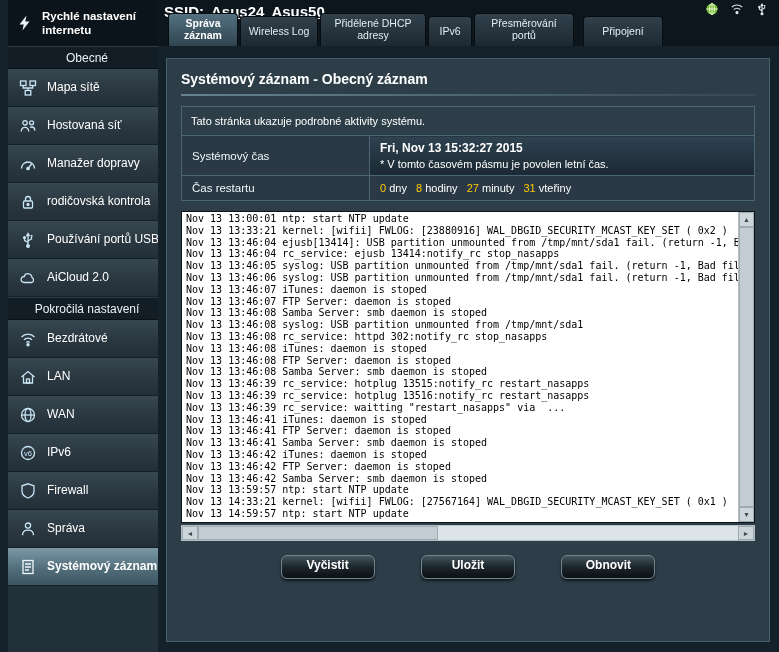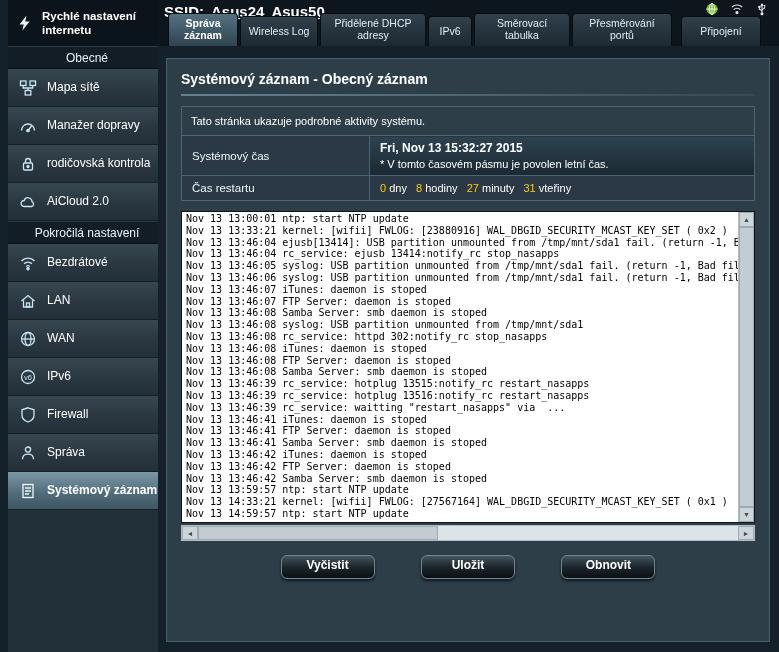--- a/index.html
+++ b/index.html
@@ -126,20 +126,31 @@
       <svg width="18" height="18" viewBox="0 0 18 18" fill="none" stroke="#c9e6f4" stroke-width="1.3">
           <rect x="1.5" y="2" width="5.5" height="4.5"></rect>
           <rect x="11" y="2" width="5.5" height="4.5"></rect>
           <rect x="6.2" y="11.5" width="5.6" height="4.5"></rect>
           <path d="M4.2 6.5v2.5h9.5V6.5M9 9v2.5"></path>
         </svg>
     </span>
     <span>Mapa sítě</span>
   </div>
 
+  <div class="nav-item">
+    <span class="ico">
+      <svg width="18" height="18" viewBox="0 0 18 18" fill="none" stroke="#c9e6f4" stroke-width="1.3">
+          <circle cx="6" cy="5.8" r="2.2"></circle>
+          <path d="M2.3 14.5c0-2.6 1.7-4.2 3.7-4.2s3.7 1.6 3.7 4.2"></path>
+          <circle cx="12.6" cy="5.8" r="2"></circle>
+          <path d="M11 10.3c.5-.2 1-.3 1.6-.3 1.9 0 3.2 1.5 3.2 3.8"></path>
+        </svg>
+    </span>
+    <span>Hostovaná síť</span>
+  </div>
 
   <div class="nav-item">
     <span class="ico">
       <svg width="18" height="18" viewBox="0 0 18 18" fill="none" stroke="#c9e6f4" stroke-width="1.3">
           <path d="M2.5 13.5a6.5 6.5 0 0 1 13 0"></path>
           <path d="M9 13.5l4-5"></path>
           <circle cx="9" cy="13.5" r="1.2" fill="#c9e6f4"></circle>
         </svg>
     </span>
     <span>Manažer dopravy</span>
@@ -149,20 +160,33 @@
     <span class="ico">
       <svg width="18" height="18" viewBox="0 0 18 18" fill="none" stroke="#c9e6f4" stroke-width="1.3">
           <rect x="4.5" y="8" width="9" height="7" rx="1"></rect>
           <path d="M6.5 8V6a2.5 2.5 0 0 1 5 0v2"></path>
           <circle cx="9" cy="11.5" r="1" fill="#c9e6f4"></circle>
         </svg>
     </span>
     <span>rodičovská kontrola</span>
   </div>
 
+  <div class="nav-item">
+    <span class="ico">
+      <svg width="18" height="18" viewBox="0 0 18 18" fill="none" stroke="#c9e6f4" stroke-width="1.3">
+          <circle cx="9" cy="15" r="1.3" fill="#c9e6f4"></circle>
+          <path d="M9 13.7V3.2M7.4 5.2L9 2.6l1.6 2.6"></path>
+          <path d="M9 11.5L5.5 9.3V7.6"></path>
+          <circle cx="5.5" cy="6.6" r="0.9" fill="#c9e6f4"></circle>
+          <path d="M9 10l3.5-2.2V6"></path>
+          <rect x="11.7" y="4" width="1.8" height="1.8" fill="#c9e6f4" stroke="none"></rect>
+        </svg>
+    </span>
+    <span>Používání portů USB</span>
+  </div>
 
   <div class="nav-item">
     <span class="ico">
       <svg width="18" height="18" viewBox="0 0 18 18" fill="none" stroke="#c9e6f4" stroke-width="1.3">
           <path d="M5 13.5a3 3 0 0 1 .2-6A4 4 0 0 1 13 8.6a2.6 2.6 0 0 1-.4 4.9z"></path>
         </svg>
     </span>
     <span>AiCloud 2.0</span>
   </div>
 
@@ -276,21 +300,20 @@
             <rect x="9" y="3" width="1.3" height="1.3" fill="#dfe9ee" stroke="none"></rect>
           </svg>
       </span>
     </div>
 
     <div class="tabs">
       <div class="tab t1 active">Správa záznam</div>
       <div class="tab t2">Wireless Log</div>
       <div class="tab t3">Přidělené DHCP adresy</div>
       <div class="tab t4">IPv6</div>
-      <div class="tab t5">Směrovací tabulka</div>
       <div class="tab t6">Přesměrování portů</div>
       <div class="tab t7">Připojení</div>
     </div>
   </div>
 
   <div class="panel">
     <div class="page-title">Systémový záznam - Obecný záznam</div>
     <div class="title-divider"></div>
 
     <table class="form">

